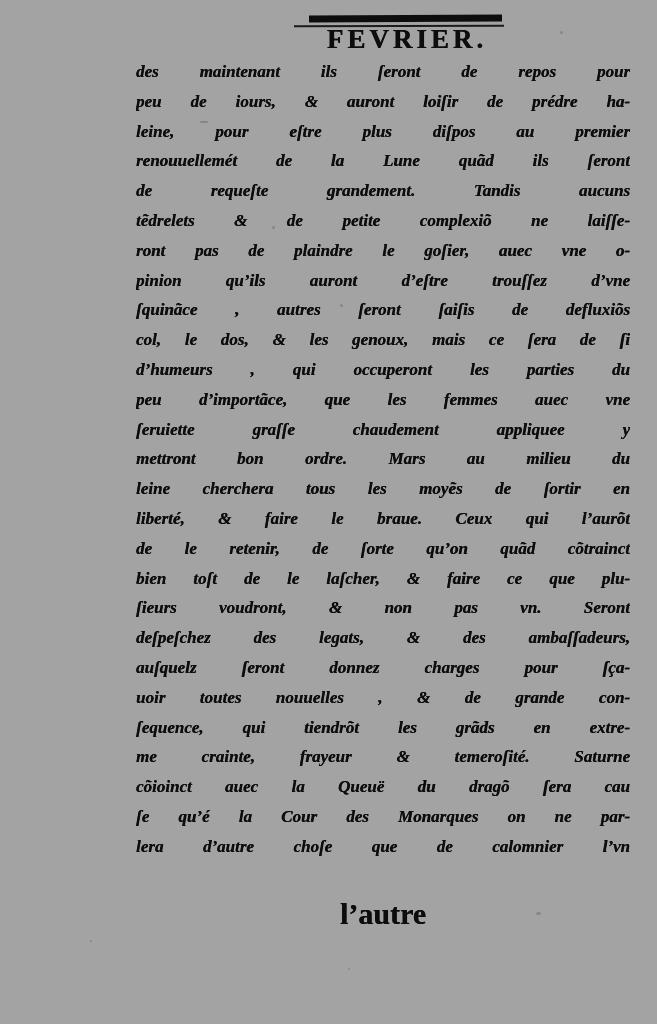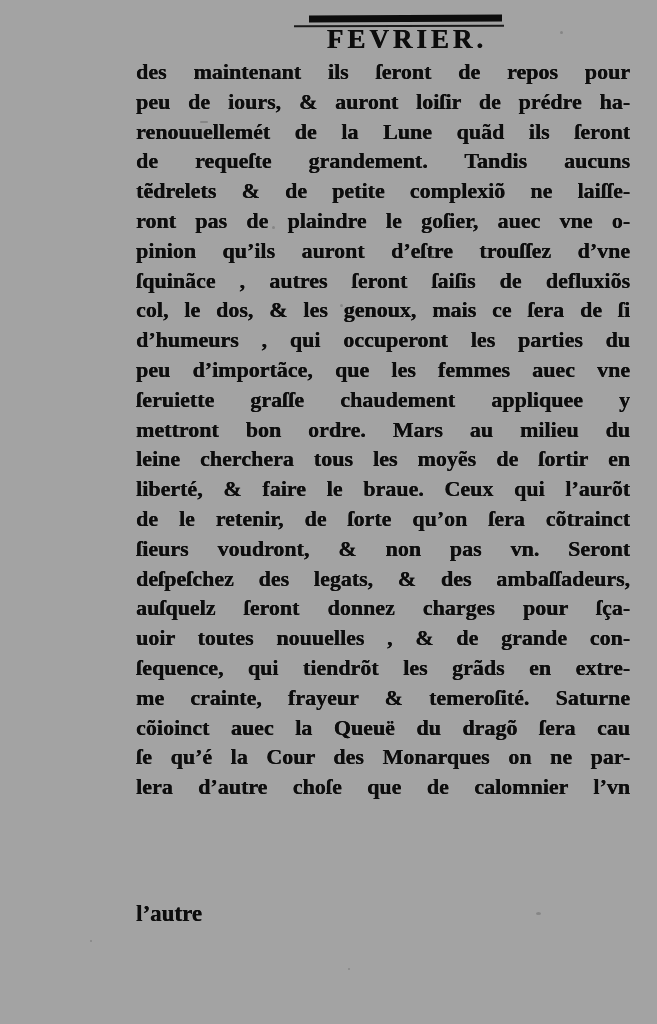--- a/index.html
+++ b/index.html
@@ -45,41 +45,42 @@
     font-weight: bold;
     letter-spacing: 4px;
     text-shadow: 0.4px 0 0 currentColor;
   }
   
   .body-text {
     position: absolute;
     left: 136px;
     top: 57px;
     width: 494px;
-    font-size: 22px;
+    font-size: 17px;
     font-weight: bold;
     text-shadow: 0.3px 0 0 currentColor;
+    font-style: italic;
   }
   .line {
     height: 29.8px;
     line-height: 29.8px;
     text-align: justify;
     text-align-last: justify;
     overflow: hidden;
     white-space: normal;
   }
   .catchword {
     position: absolute;
     left: 136px;
     top: 899px;
     width: 494px;
     height: 30px;
     line-height: 30px;
-    text-align: left;
-    font-size: 23px;
+    text-align: center;
+    font-size: 30px;
     font-weight: bold;
     text-shadow: 0.3px 0 0 currentColor;
   }
   
   .speck {
     position: absolute;
     background: #6f6f6f;
     opacity: 0.55;
     border-radius: 50%;
   }
@@ -89,34 +90,36 @@
 
 <div class="page">
 
   <div class="rule-thick"></div>
   <div class="rule-thin"></div>
   <div class="page-title">FEVRIER.</div>
 
   <div class="body-text">
       <div class="line">des maintenant ils ſeront de repos pour</div>
       <div class="line">peu de iours, &amp; auront loiſir de prédre ha-</div>
+      <div class="line">leine, pour eſtre plus diſpos au premier</div>
       <div class="line">renouuellemét de la Lune quãd ils ſeront</div>
       <div class="line">de requeſte grandement. Tandis aucuns</div>
       <div class="line">tẽdrelets &amp; de petite complexiõ ne laiſſe-</div>
       <div class="line">ront pas de plaindre le goſier, auec vne o-</div>
       <div class="line">pinion qu’ils auront d’eſtre trouſſez d’vne</div>
       <div class="line">ſquinãce , autres ſeront ſaiſis de defluxiõs</div>
       <div class="line">col, le dos, &amp; les genoux, mais ce ſera de ſi</div>
       <div class="line">d’humeurs , qui occuperont les parties du</div>
       <div class="line">peu d’importãce, que les femmes auec vne</div>
       <div class="line">ſeruiette graſſe chaudement appliquee y</div>
       <div class="line">mettront bon ordre. Mars au milieu du</div>
       <div class="line">leine cherchera tous les moyẽs de ſortir en</div>
       <div class="line">liberté, &amp; faire le braue. Ceux qui l’aurõt</div>
-      <div class="line">de le retenir, de ſorte qu’on ſera cõtrainct</div>
+      <div class="line">de le retenir, de ſorte qu’on quãd cõtrainct</div>
+      <div class="line">bien toſt de le laſcher, &amp; faire ce que plu-</div>
       <div class="line">ſieurs voudront, &amp; non pas vn. Seront</div>
       <div class="line">deſpeſchez des legats, &amp; des ambaſſadeurs,</div>
       <div class="line">auſquelz ſeront donnez charges pour ſça-</div>
       <div class="line">uoir toutes nouuelles , &amp; de grande con-</div>
       <div class="line">ſequence, qui tiendrõt les grãds en extre-</div>
       <div class="line">me crainte, frayeur &amp; temeroſité. Saturne</div>
       <div class="line">cõioinct auec la Queuë du dragõ ſera cau</div>
       <div class="line">ſe qu’é la Cour des Monarques on ne par-</div>
       <div class="line">lera d’autre choſe que de calomnier l’vn</div>
     </div>

